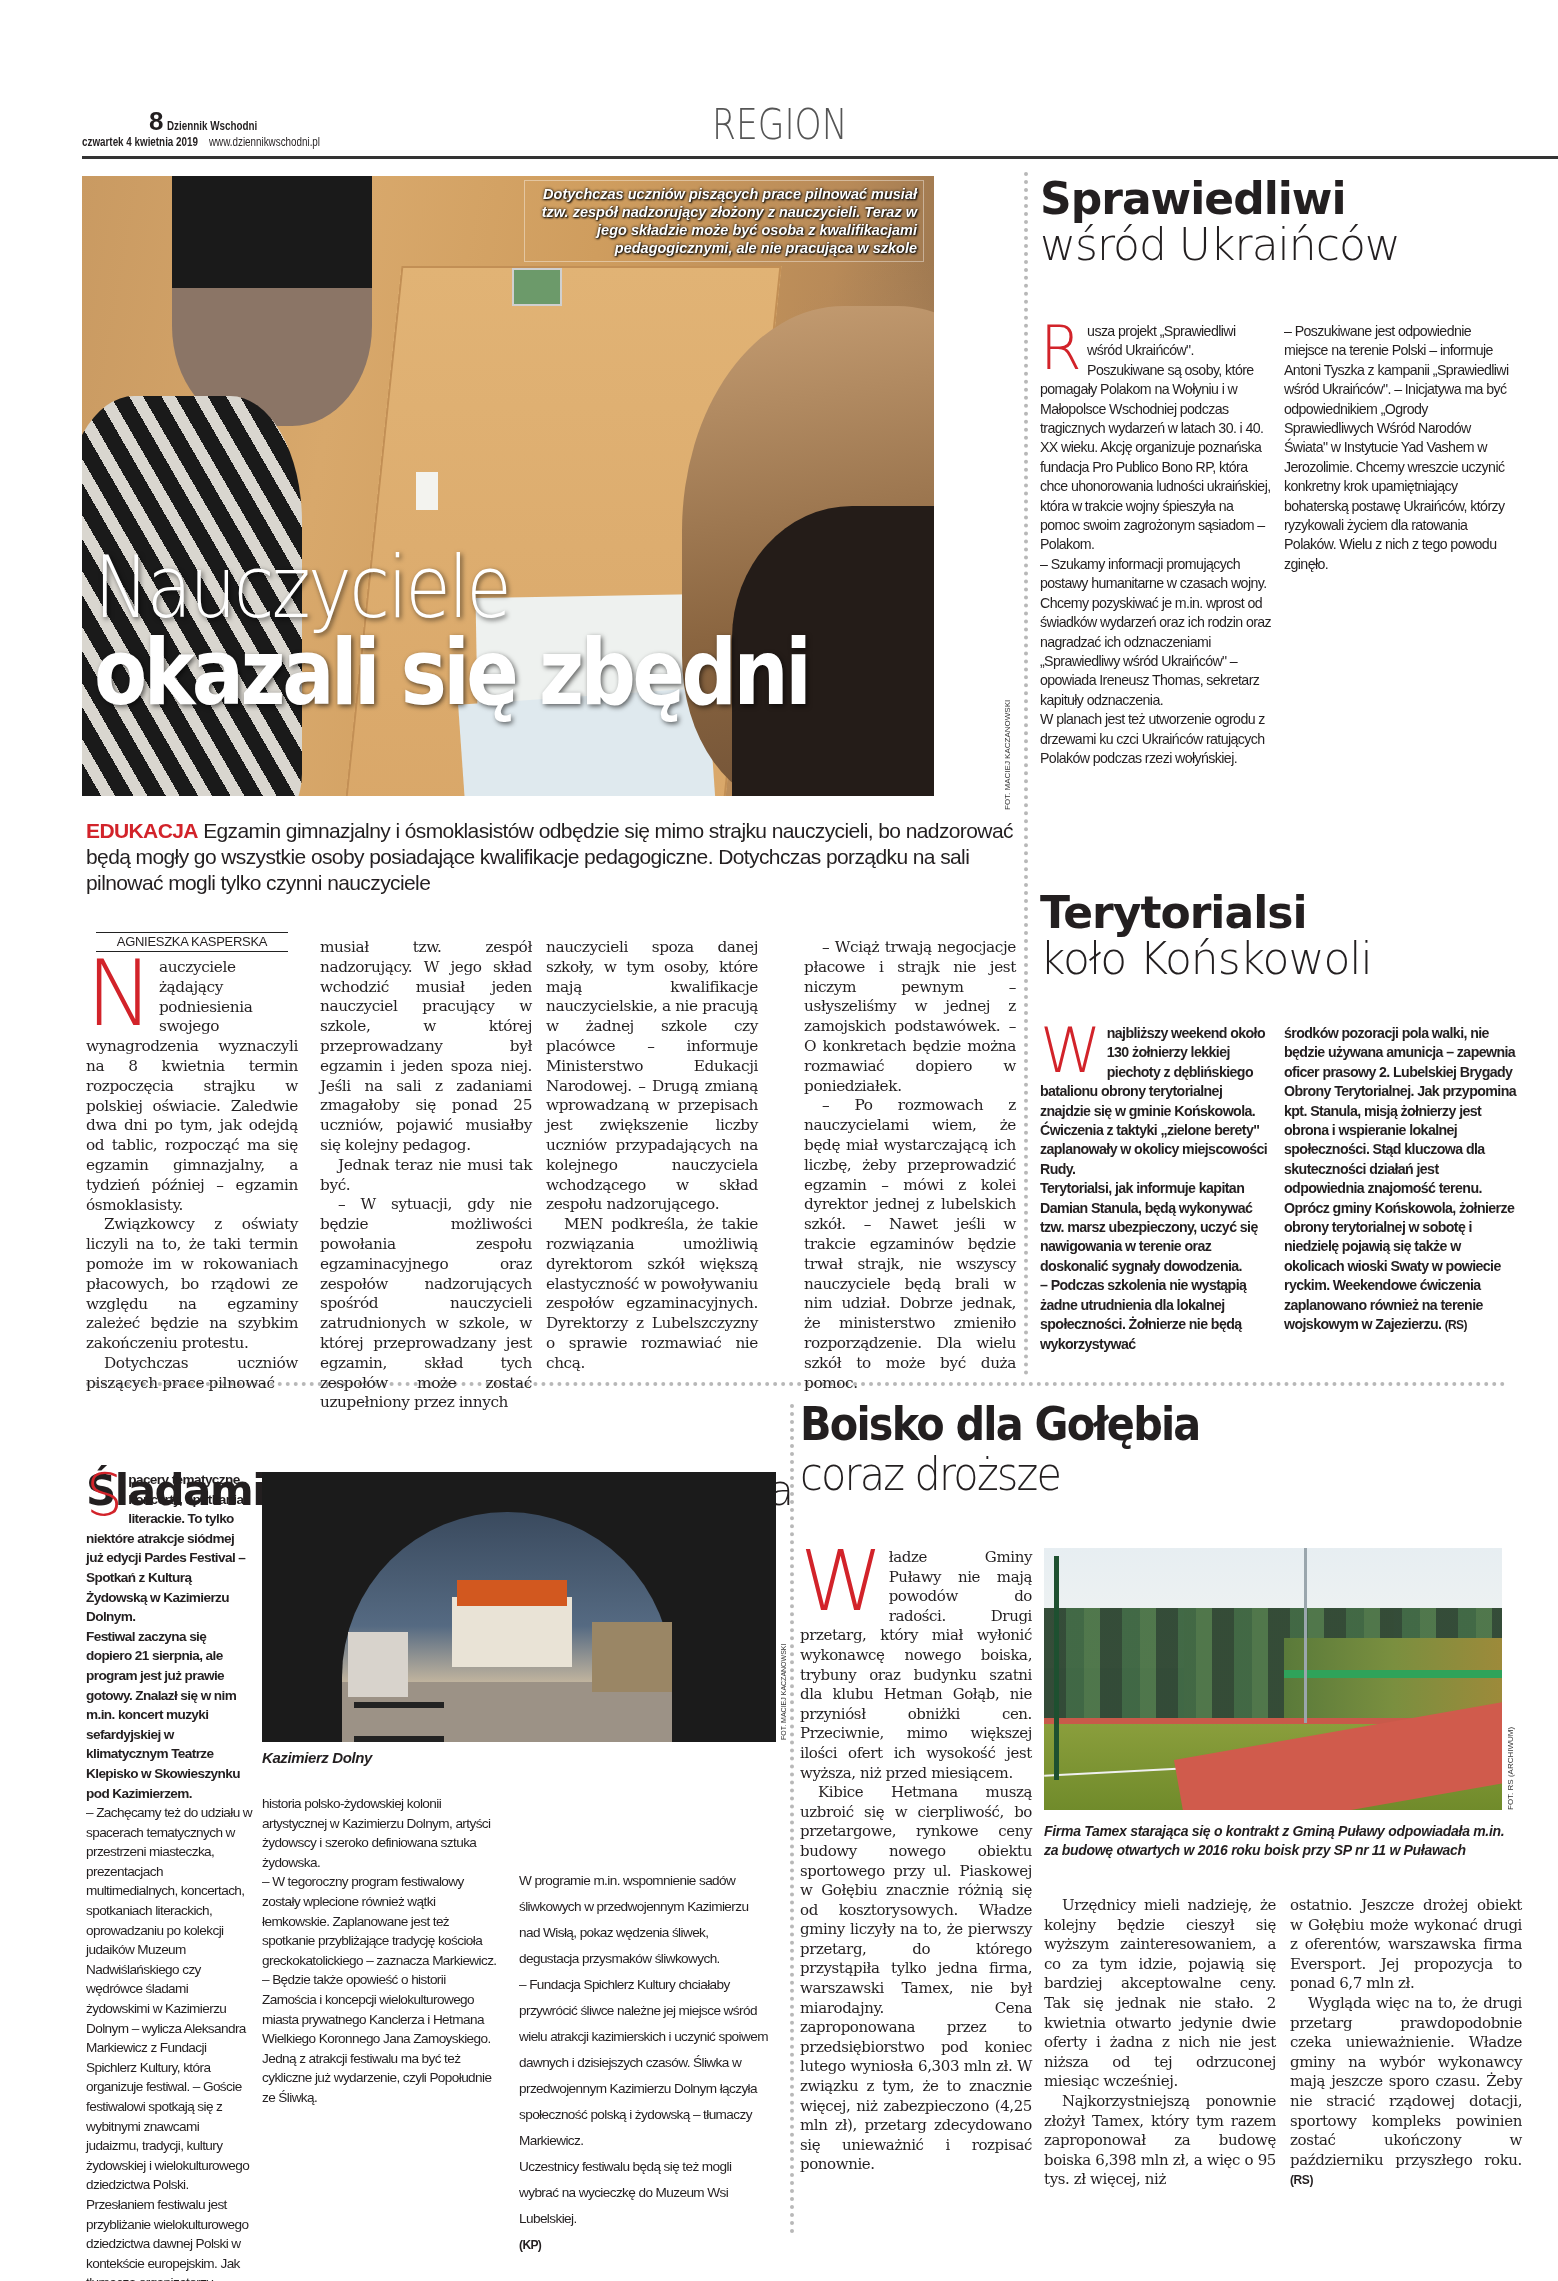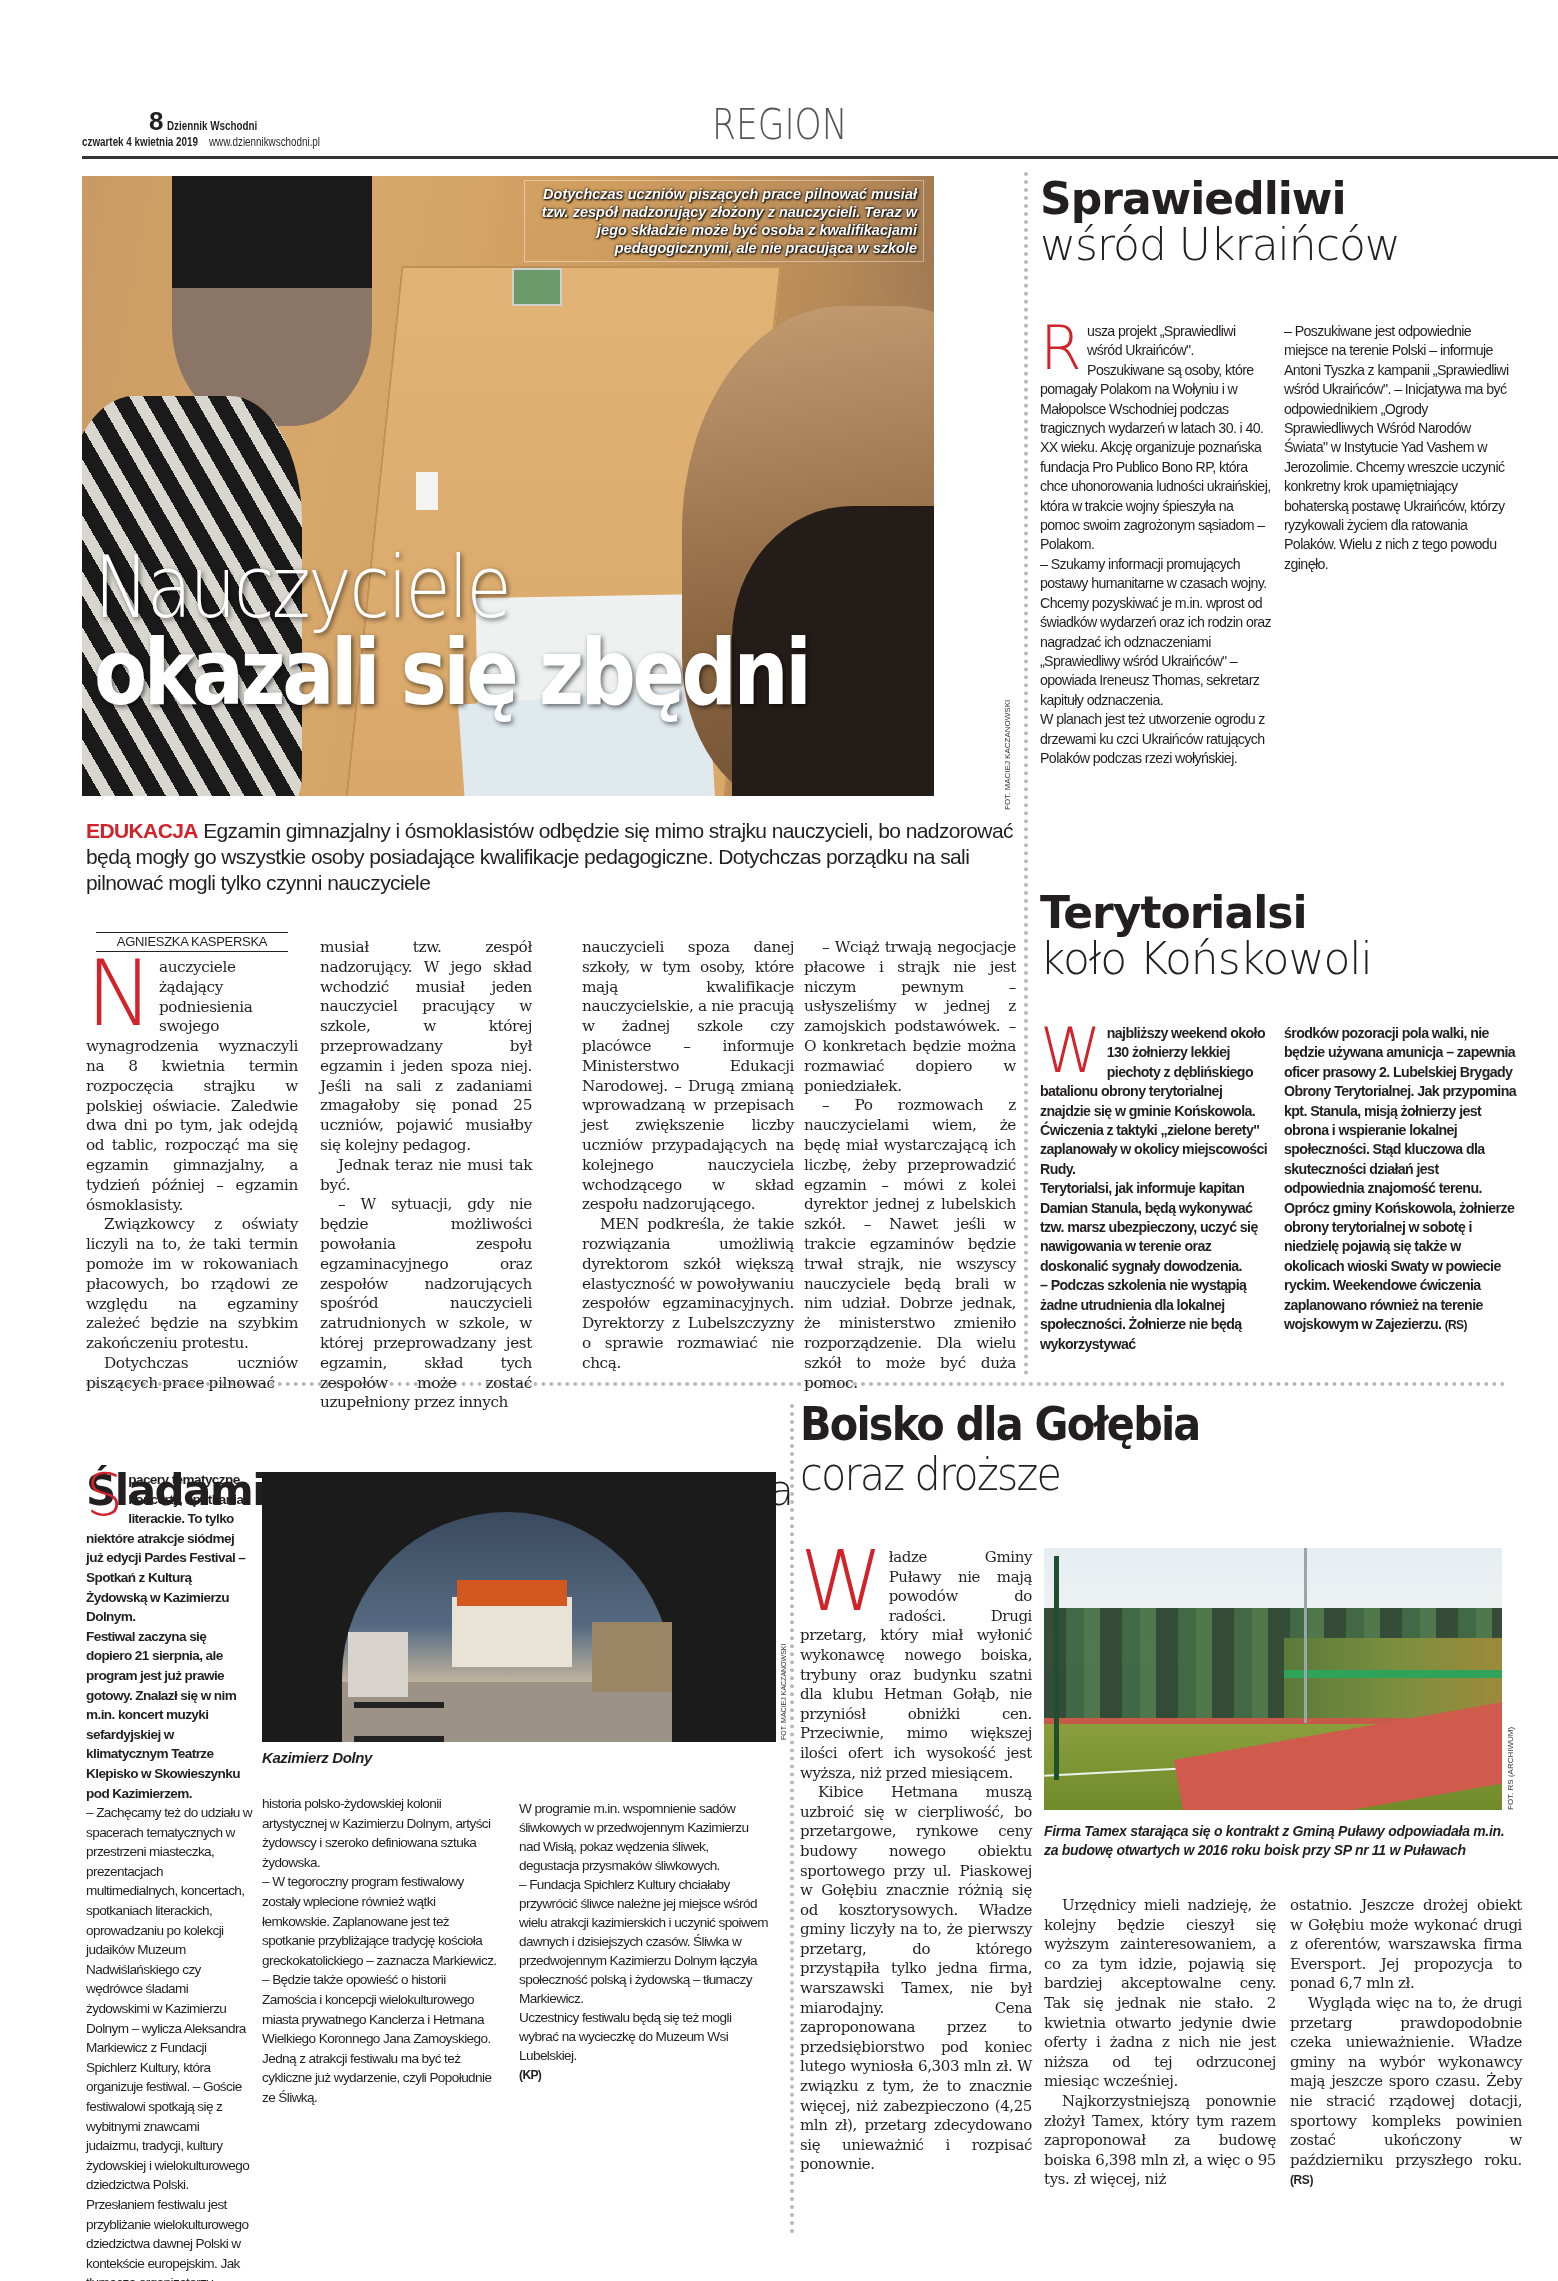--- a/index.html
+++ b/index.html
@@ -156,21 +156,21 @@
 <div class="abs scol" style="left:86px; top:958px; width:212px;">
   <p class="noind"><span class="dropcap-red" style="font-size:90px;">N</span><span>auczyciele żądający podniesienia swojego wynagrodzenia wyznaczyli na 8 kwietnia termin rozpoczęcia strajku w polskiej oświacie. Zaledwie dwa dni po tym, jak odejdą od tablic, rozpocząć ma się egzamin gimnazjalny, a tydzień później – egzamin ósmoklasisty.</span></p>
   <p>Związkowcy z oświaty liczyli na to, że taki termin pomoże im w rokowaniach płacowych, bo rządowi ze względu na egzaminy zależeć będzie na szybkim zakończeniu protestu.</p>
   <p>Dotychczas uczniów piszących prace pilnować</p>
 </div>
 <div class="abs scol" style="left:320px; top:938px; width:212px;">
   <p class="noind">musiał tzw. zespół nadzorujący. W jego skład wchodzić musiał jeden nauczyciel pracujący w szkole, w której przeprowadzany był egzamin i jeden spoza niej. Jeśli na sali z zadaniami zmagałoby się ponad 25 uczniów, pojawić musiałby się kolejny pedagog.</p>
   <p>Jednak teraz nie musi tak być.</p>
   <p>– W sytuacji, gdy nie będzie możliwości powołania zespołu egzaminacyjnego oraz zespołów nadzorujących spośród nauczycieli zatrudnionych w szkole, w której przeprowadzany jest egzamin, skład tych zespołów może zostać uzupełniony przez innych</p>
 </div>
-<div class="abs scol" style="left:582px; top:938px; width:212px;">
+<div class="abs scol" style="left:546px; top:938px; width:212px;">
   <p class="noind">nauczycieli spoza danej szkoły, w tym osoby, które mają kwalifikacje nauczycielskie, a nie pracują w żadnej szkole czy placówce – informuje Ministerstwo Edukacji Narodowej. – Drugą zmianą wprowadzaną w przepisach jest zwiększenie liczby uczniów przypadających na kolejnego nauczyciela wchodzącego w skład zespołu nadzorującego.</p>
   <p>MEN podkreśla, że takie rozwiązania umożliwią dyrektorom szkół większą elastyczność w powoływaniu zespołów egzaminacyjnych. Dyrektorzy z Lubelszczyzny o sprawie rozmawiać nie chcą.</p>
 </div>
 <div class="abs scol" style="left:804px; top:938px; width:212px;">
   <p>– Wciąż trwają negocjacje płacowe i strajk nie jest niczym pewnym – usłyszeliśmy w jednej z zamojskich podstawówek. – O konkretach będzie można rozmawiać dopiero w poniedziałek.</p>
   <p>– Po rozmowach z nauczycielami wiem, że będę miał wystarczającą ich liczbę, żeby przeprowadzić egzamin – mówi z kolei dyrektor jednej z lubelskich szkół. – Nawet jeśli w trakcie egzaminów będzie trwał strajk, nie wszyscy nauczyciele będą brali w nim udział. Dobrze jednak, że ministerstwo zmieniło rozporządzenie. Dla wielu szkół to może być duża pomoc.</p>
 </div>
 
 <div class="abs side-title" style="left:1040px; top:176px;">
   <span class="b">Sprawiedliwi</span>
@@ -215,21 +215,21 @@
   <div class="church"></div>
   <div class="roof"></div>
   <div class="bench"></div>
 </div>
 <div class="abs kaz-credit">FOT. MACIEJ KACZANOWSKI</div>
 <div class="abs kaz-cap">Kazimierz Dolny</div>
 <div class="abs ccol" style="left:262px; top:1794px; width:240px; font-size:13.6px; line-height:19.6px; letter-spacing:-0.6px;">
   <p>historia polsko-żydowskiej kolonii artystycznej w Kazimierzu Dolnym, artyści żydowscy i szeroko definiowana sztuka żydowska.</p>
   <p>– W tegoroczny program festiwalowy zostały wplecione również wątki łemkowskie. Zaplanowane jest też spotkanie przybliżające tradycję kościoła greckokatolickiego – zaznacza Markiewicz. – Będzie także opowieść o historii Zamościa i koncepcji wielokulturowego miasta prywatnego Kanclerza i Hetmana Wielkiego Koronnego Jana Zamoyskiego. Jedną z atrakcji festiwalu ma być też cykliczne już wydarzenie, czyli Popołudnie ze Śliwką.</p>
 </div>
-<div class="abs ccol" style="left:519px; top:1799px; width:252px; font-size:13.6px; line-height:19px; letter-spacing:-0.6px;">
+<div class="abs ccol" style="left:519px; top:1868px; width:252px; font-size:13.6px; line-height:26px; letter-spacing:-0.6px;">
   <p>W programie m.in. wspomnienie sadów śliwkowych w przedwojennym Kazimierzu nad Wisłą, pokaz wędzenia śliwek, degustacja przysmaków śliwkowych.</p>
   <p>– Fundacja Spichlerz Kultury chciałaby przywrócić śliwce należne jej miejsce wśród wielu atrakcji kazimierskich i uczynić spoiwem dawnych i dzisiejszych czasów. Śliwka w przedwojennym Kazimierzu Dolnym łączyła społeczność polską i żydowską – tłumaczy Markiewicz.</p>
   <p>Uczestnicy festiwalu będą się też mogli wybrać na wycieczkę do Muzeum Wsi Lubelskiej.</p>
   <p><span class="sig">(KP)</span></p>
 </div>
 
 <div class="abs bois-title">
   <span class="b">Boisko dla Gołębia</span>
   <span class="r">coraz droższe</span>
 </div>

